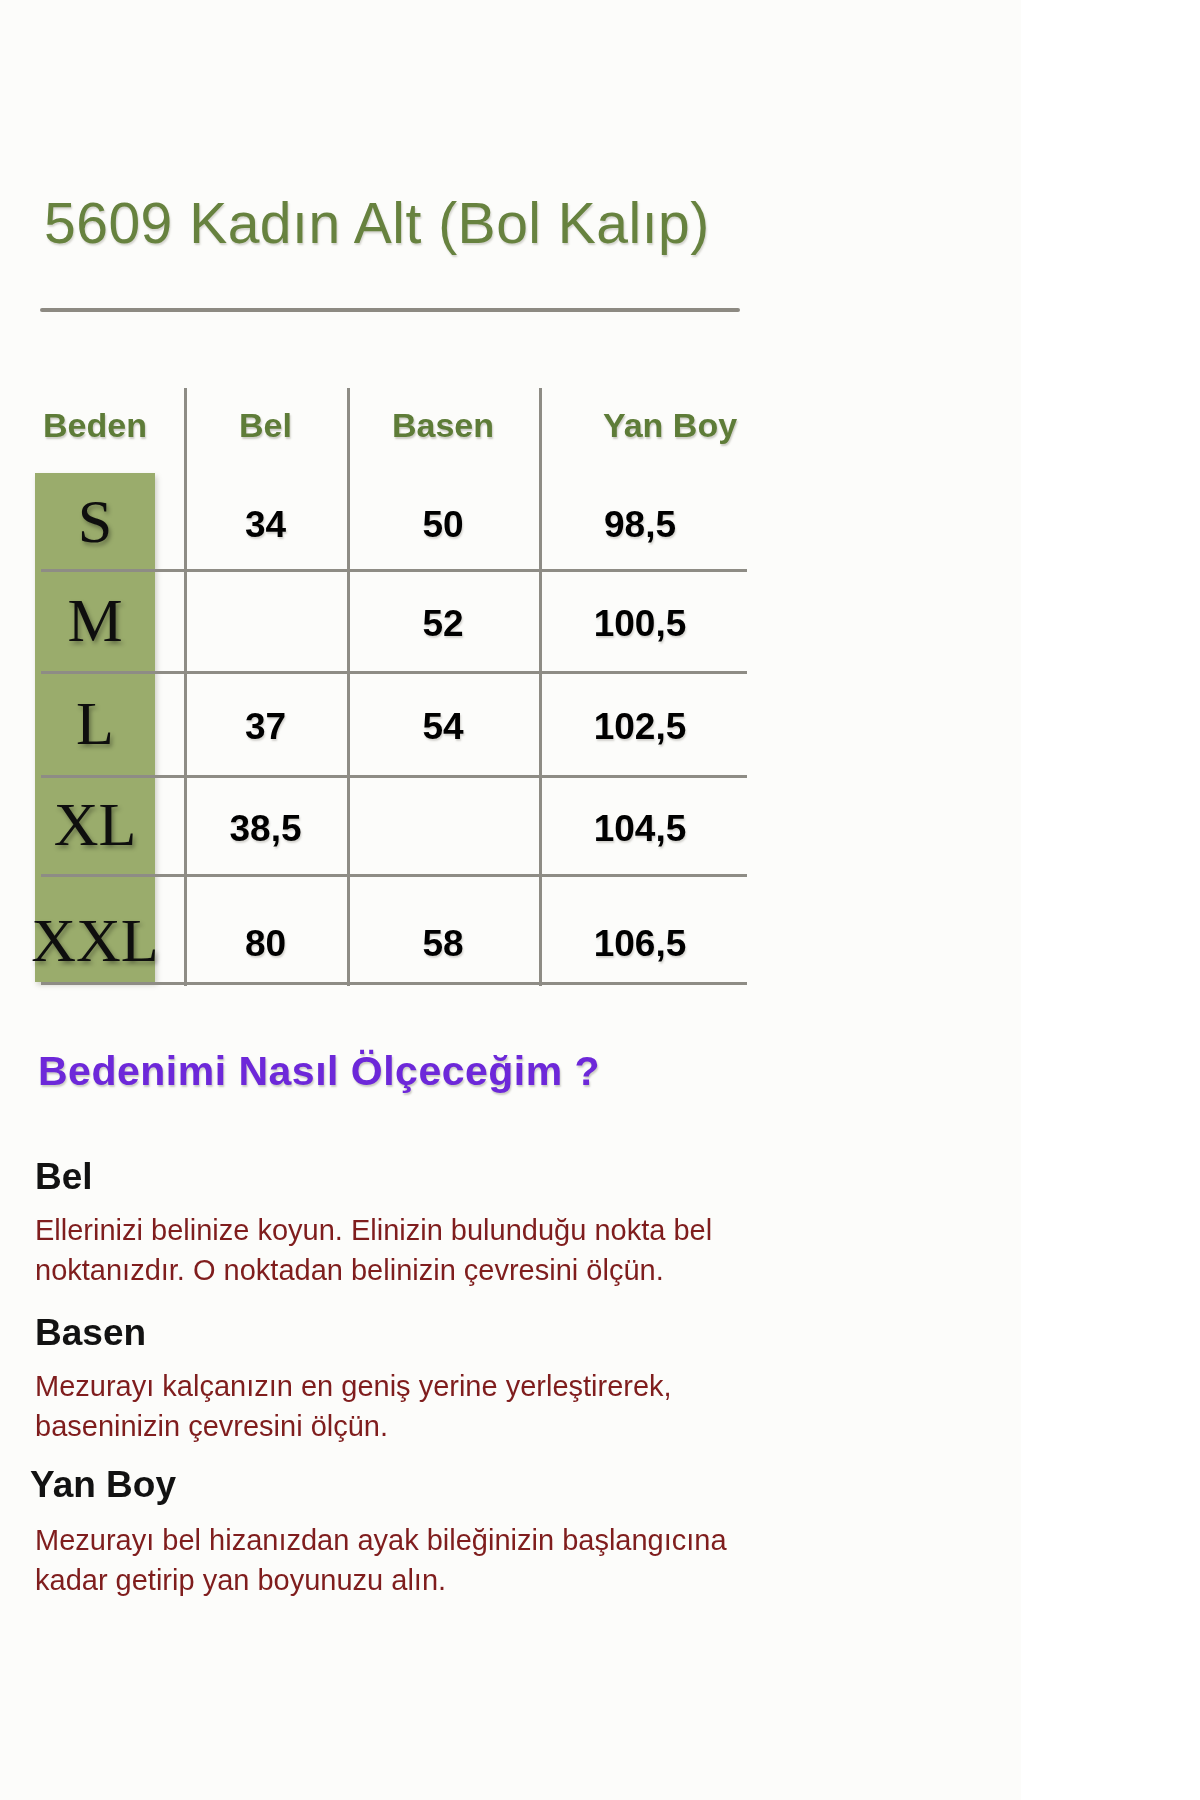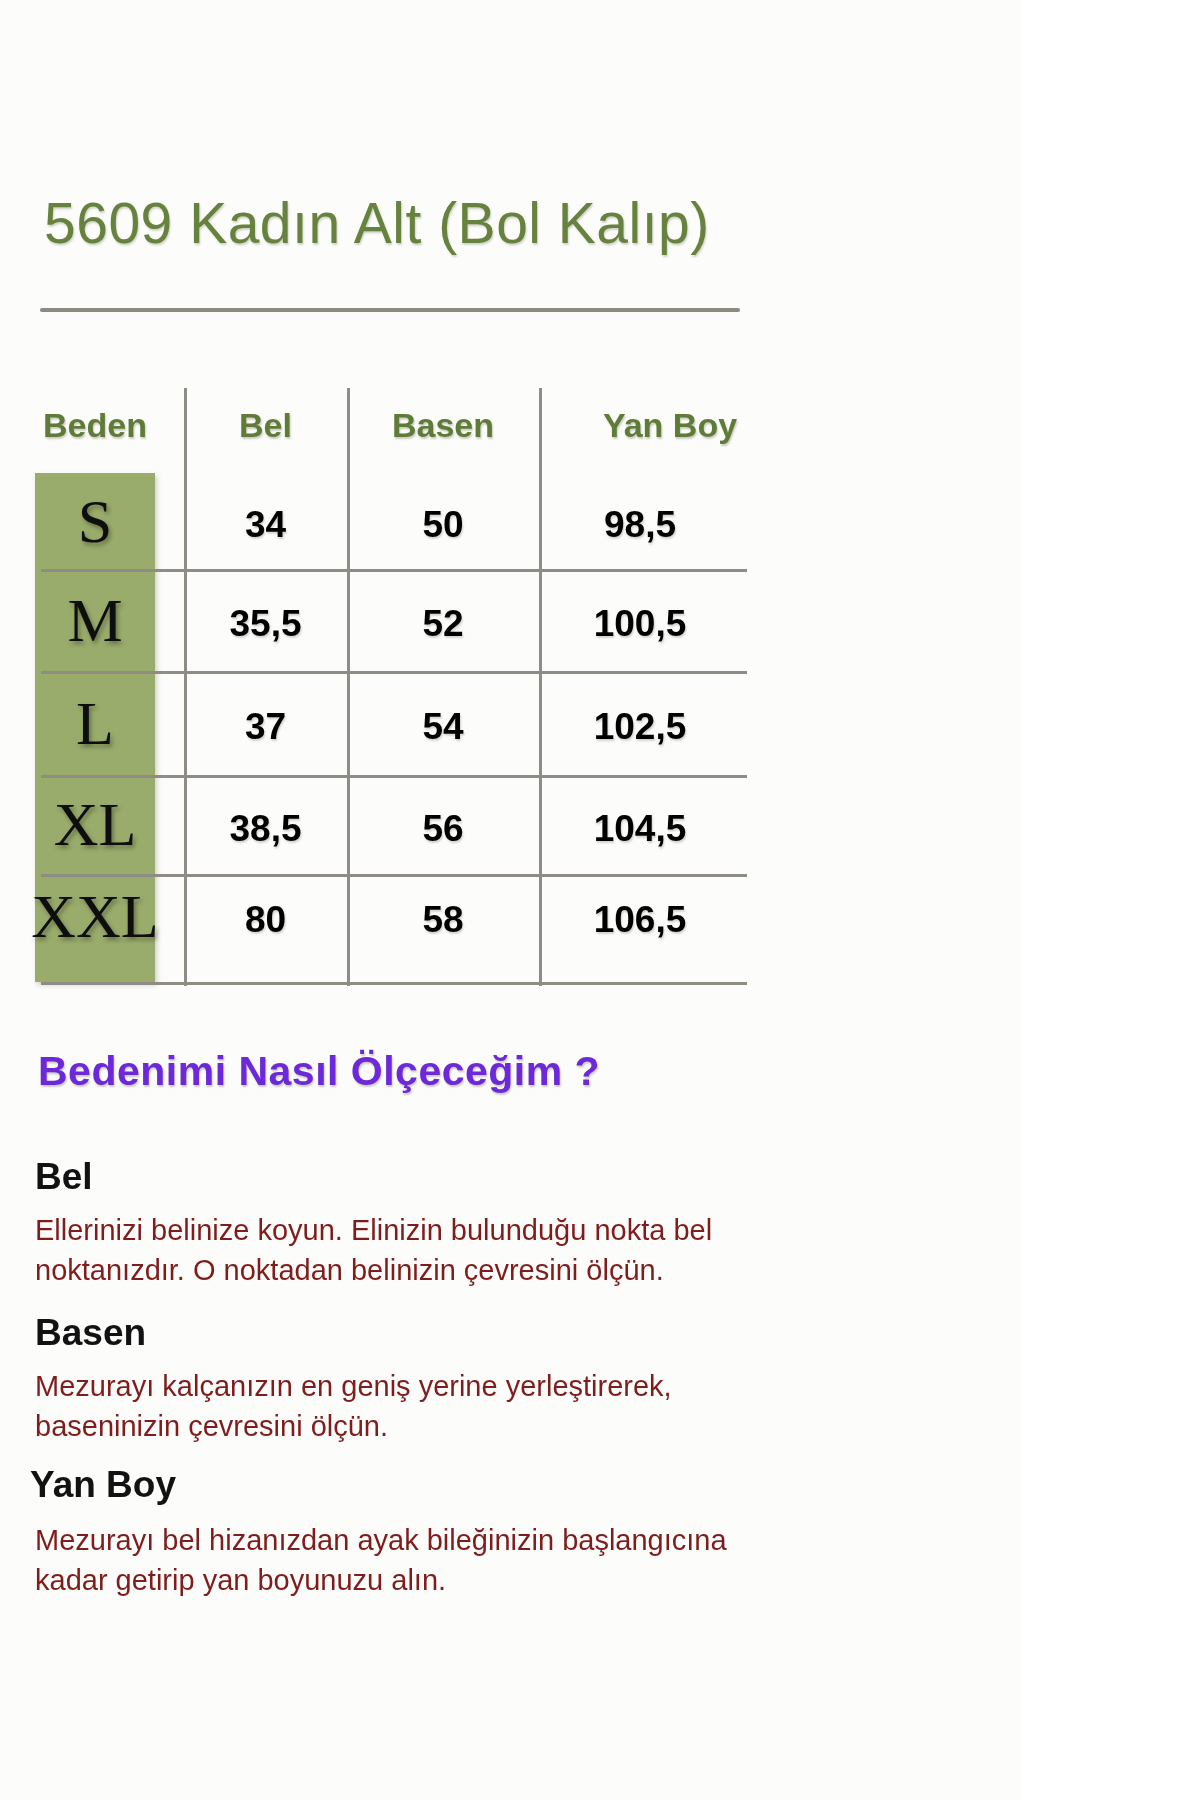--- a/index.html
+++ b/index.html
@@ -47,21 +47,21 @@
   }
   .c1 { left:0; width:120px; }
   .c2 { left:149px; width:163px; }
   .c3 { left:312px; width:192px; }
   .c4 { left:504px; width:202px; }
   .th.c4 { left:560px; width:150px; }
   .r0 { top:85px;  height:96px;  }
   .r1 { top:181px; height:102px; }
   .r2 { top:283px; height:104px; }
   .r3 { top:387px; height:99px;  }
-  .r4 { top:474px; height:108px; }
+  .r4 { top:498px; height:108px; }
   .cell {
     position:absolute;
     display:flex; align-items:center; justify-content:center;
   }
   .size-letter {
     font-family:"Liberation Serif", serif;
     font-size:62px; color:#0e0e0e;
     text-shadow:2px 3px 4px rgba(0,0,0,0.35);
   }
   .val {
@@ -116,32 +116,30 @@
     <div class="th c2">Bel</div>
     <div class="th c3">Basen</div>
     <div class="th c4">Yan Boy</div>
 
     <div class="cell c1 r0 size-letter">S</div>
     <div class="cell c2 r0 val">34</div>
     <div class="cell c3 r0 val">50</div>
     <div class="cell c4 r0 val">98,5</div>
 
     <div class="cell c1 r1 size-letter">M</div>
-    <div class="cell c2 r1 val">35,5</div>
     <div class="cell c3 r1 val">52</div>
     <div class="cell c4 r1 val">100,5</div>
 
     <div class="cell c1 r2 size-letter">L</div>
     <div class="cell c2 r2 val">37</div>
     <div class="cell c3 r2 val">54</div>
     <div class="cell c4 r2 val">102,5</div>
 
     <div class="cell c1 r3 size-letter">XL</div>
     <div class="cell c2 r3 val">38,5</div>
-    <div class="cell c3 r3 val">56</div>
     <div class="cell c4 r3 val">104,5</div>
 
     <div class="cell c1 r4 size-letter">XXL</div>
     <div class="cell c2 r4 val">80</div>
     <div class="cell c3 r4 val">58</div>
     <div class="cell c4 r4 val">106,5</div>
   </div>
 
   <div class="guide-heading">Bedenimi Nasıl Ölçeceğim ?</div>
 

